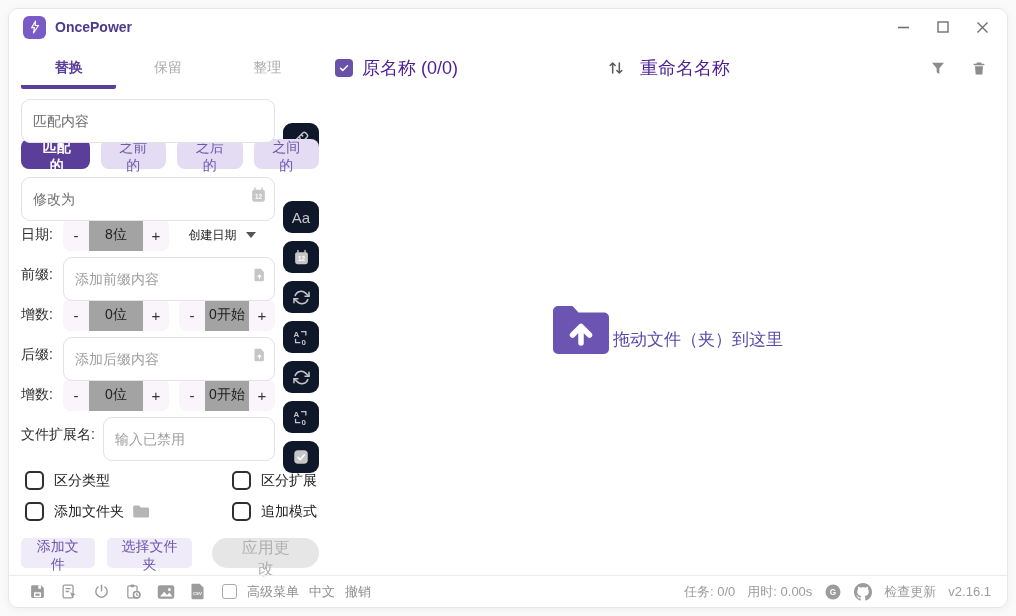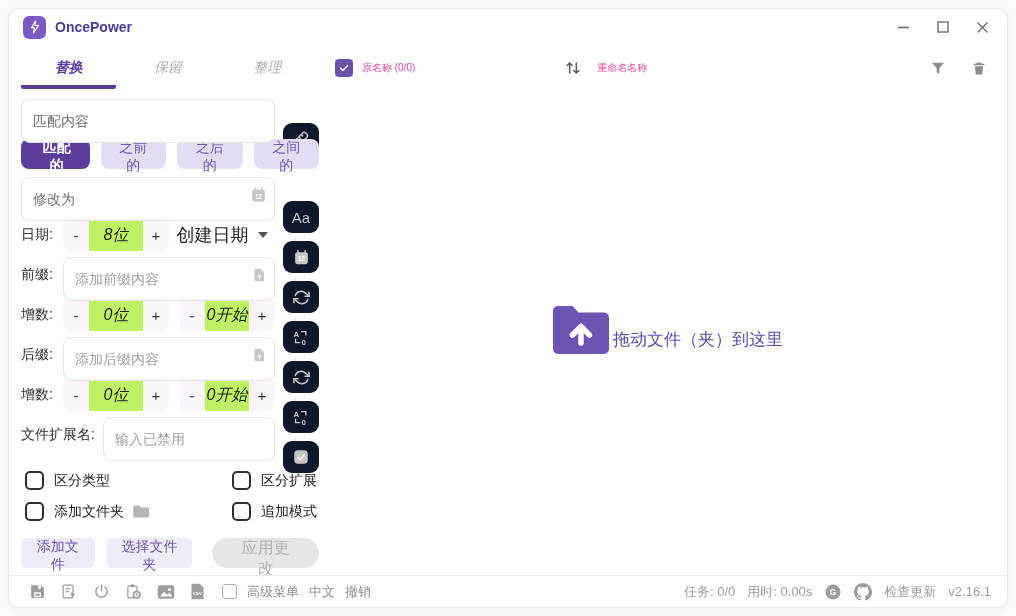--- a/index.html
+++ b/index.html
@@ -12,21 +12,21 @@
   .titlebar{height:36px;display:flex;align-items:center;padding:0 18px 0 14px;flex:none;}
   .logo{width:23px;height:23px;border-radius:6px;background:#7A5BC6;display:flex;
     align-items:center;justify-content:center;margin-right:9px;}
   .apptitle{font-size:14px;font-weight:bold;color:#4A3B8C;}
   .winctrls{margin-left:auto;display:flex;gap:27px;align-items:center;color:#6F6F6F;}
   .winctrls span{display:flex;cursor:pointer;}
   
   .bodyrow{flex:1;display:flex;min-height:0;}
   .left{width:316px;flex:none;padding:8px 6px 0 12px;}
   
-  .tabs{display:flex;margin-bottom:10px;font-style:italic;}
+  .tabs{display:flex;margin-bottom:10px;}
   .tab{width:97px;margin-right:4px;text-align:center;font-size:14px;color:#ACACAC;
     padding:6px 0 8px 0;cursor:pointer;border-bottom:4px solid transparent;border-radius:0 0 2px 2px;}
   .tab.active{color:#5B3E99;font-weight:bold;border-bottom-color:#5B3E99;}
   
   .row{display:flex;align-items:center;margin-bottom:4px;height:36px;}
   .lab{font-size:14px;color:#2E2E2E;white-space:nowrap;flex:none;margin-right:8px;}
   .lab.w38{width:36px;margin-right:6px;}
   .input-wrap{flex:1;position:relative;height:36px;}
   .input-wrap input{width:100%;height:44px;border:1px solid #E3E3E3;border-radius:9px;
     padding:0 30px 0 11px;font-size:14px;color:#333;outline:none;background:#fff;
@@ -41,45 +41,45 @@
   
   .modes{display:flex;gap:11px;margin:2px 0 8px 0;}
   .mode{height:30px;padding:0 13px;border:none;border-radius:8px;background:#E3DCF3;
     color:#6F58B0;font-size:14px;cursor:pointer;font-family:inherit;}
   .mode.active{background:#5B3E99;color:#fff;font-weight:bold;padding-left:16px;}
   
   .stepper{display:flex;align-items:stretch;background:#FAF4FB;border-radius:8px;height:32px;
     overflow:hidden;flex:none;}
   .stepper .st-btn{width:26px;display:flex;align-items:center;justify-content:center;
     font-size:15px;color:#333;cursor:pointer;}
-  .stepper .st-val{flex:1;background:#bef264;display:flex;align-items:center;justify-content:center;
-    font-size:16px;color:#222;font-style:italic;}
+  .stepper .st-val{flex:1;background:#a3a3a3;display:flex;align-items:center;justify-content:center;
+    font-size:14px;color:#222;}
   .stepper.w106{width:106px;}
   .stepper.grow{flex:1;}
   .selectbox{flex:1;display:flex;align-items:center;justify-content:center;gap:9px;
-    font-size:18px;color:#222;cursor:pointer;height:32px;}
+    font-size:12px;color:#222;cursor:pointer;height:32px;}
   
   .opts{display:grid;grid-template-columns:207px 1fr;row-gap:12px;margin:18px 0 0 4px;}
   .opt{display:flex;align-items:center;font-size:14px;color:#222;cursor:pointer;}
   .cb{width:19px;height:19px;border:2px solid #2F2F2F;border-radius:5px;background:#fff;
     margin-right:10px;flex:none;}
   .opt .foldr{margin-left:8px;color:#B5B5B5;display:flex;}
   
   .actions{display:flex;align-items:center;margin-top:17px;}
   .btn-light{height:30px;padding:0 12px;border:none;border-radius:5px;background:#EFEBF8;
     color:#6C55AC;font-size:14px;cursor:pointer;margin-right:12px;font-family:inherit;}
   .btn-apply{height:30px;padding:0 25px;border:none;border-radius:15px;background:#E6E6E6;
     color:#B0B0B0;font-size:16px;margin-left:8px;font-family:Liberation Serif, serif;}
   
   .right{flex:1;display:flex;flex-direction:column;min-width:0;position:relative;}
   .hdr{height:30px;margin-top:8px;display:flex;align-items:center;padding:0 20px 0 10px;}
   .hdr-left{display:flex;align-items:center;gap:9px;}
   .cb-purple{width:18px;height:18px;border-radius:4px;background:#6A52A8;display:flex;
     align-items:center;justify-content:center;cursor:pointer;}
-  .hdr-label{font-size:10px;color:#ec4899;}
+  .hdr-label{font-size:18px;color:#4c1d95;}
   .hdr-mid{display:flex;align-items:center;gap:14px;margin-left:148px;}
   .hdr-mid .sort{color:#5A5A5A;display:flex;cursor:pointer;}
   .hdr-right{margin-left:auto;display:flex;align-items:center;gap:25px;color:#8C8C8C;}
   .hdr-right span{display:flex;cursor:pointer;}
   .dropzone{flex:1;display:flex;flex-direction:row;align-items:center;justify-content:center;}
   .droptext{margin-top:20px;font-size:17px;color:#5A48A8;}
   
   .footer{height:32px;flex:none;border-top:1px solid #ECECEC;display:flex;align-items:center;
     padding:0 16px 0 20px;font-size:13px;color:#8F8F8F;}
   .ficons{display:flex;align-items:center;gap:15px;color:#9C9C9C;}

